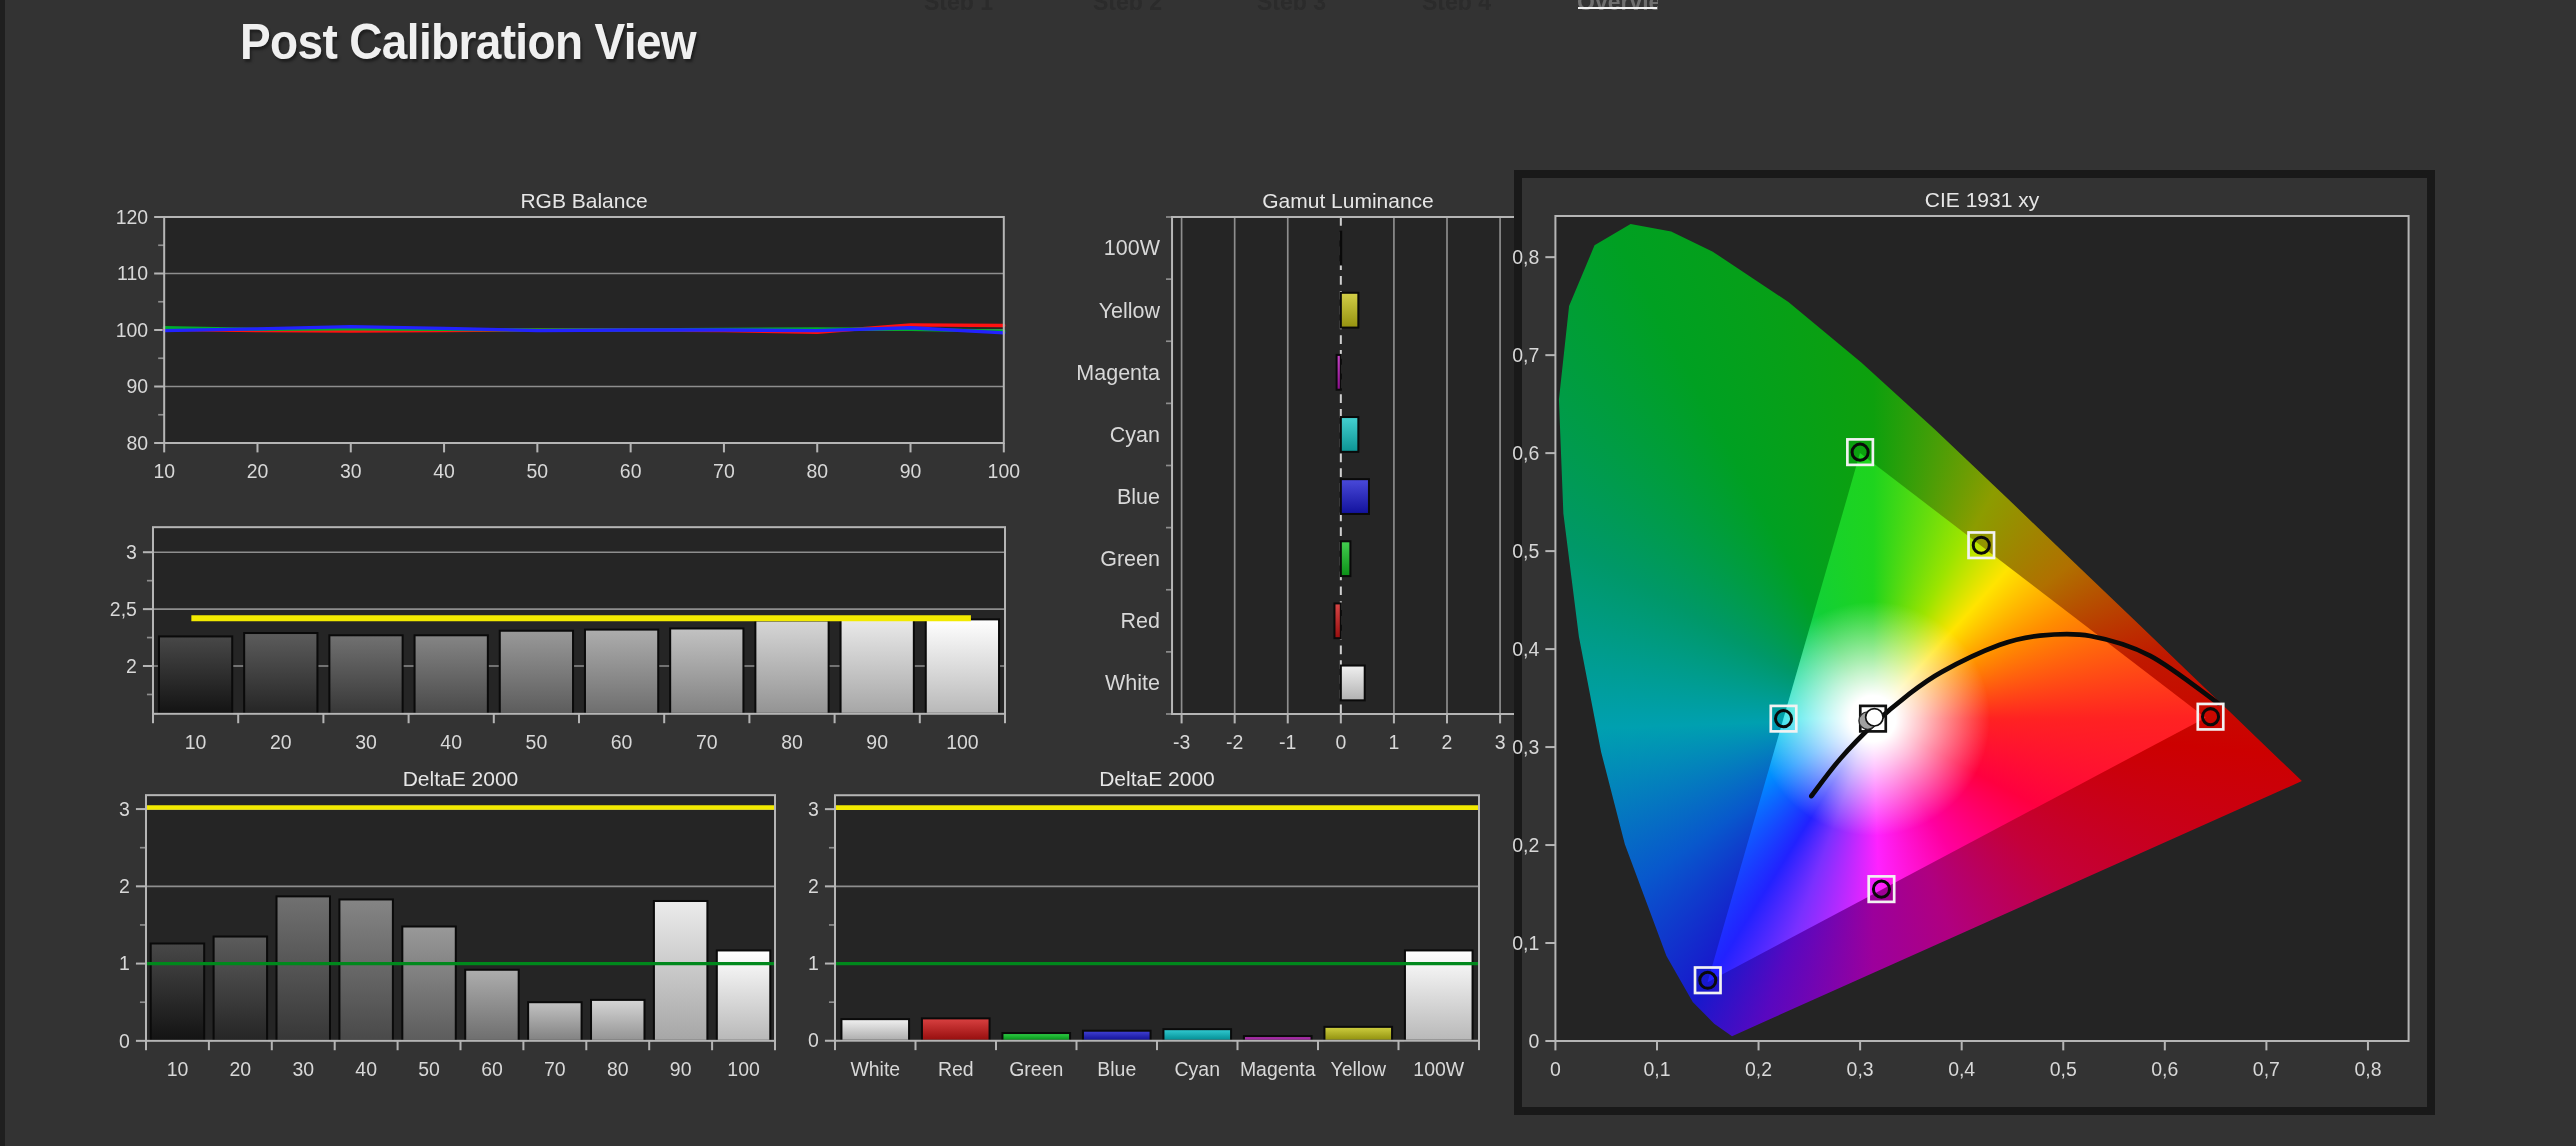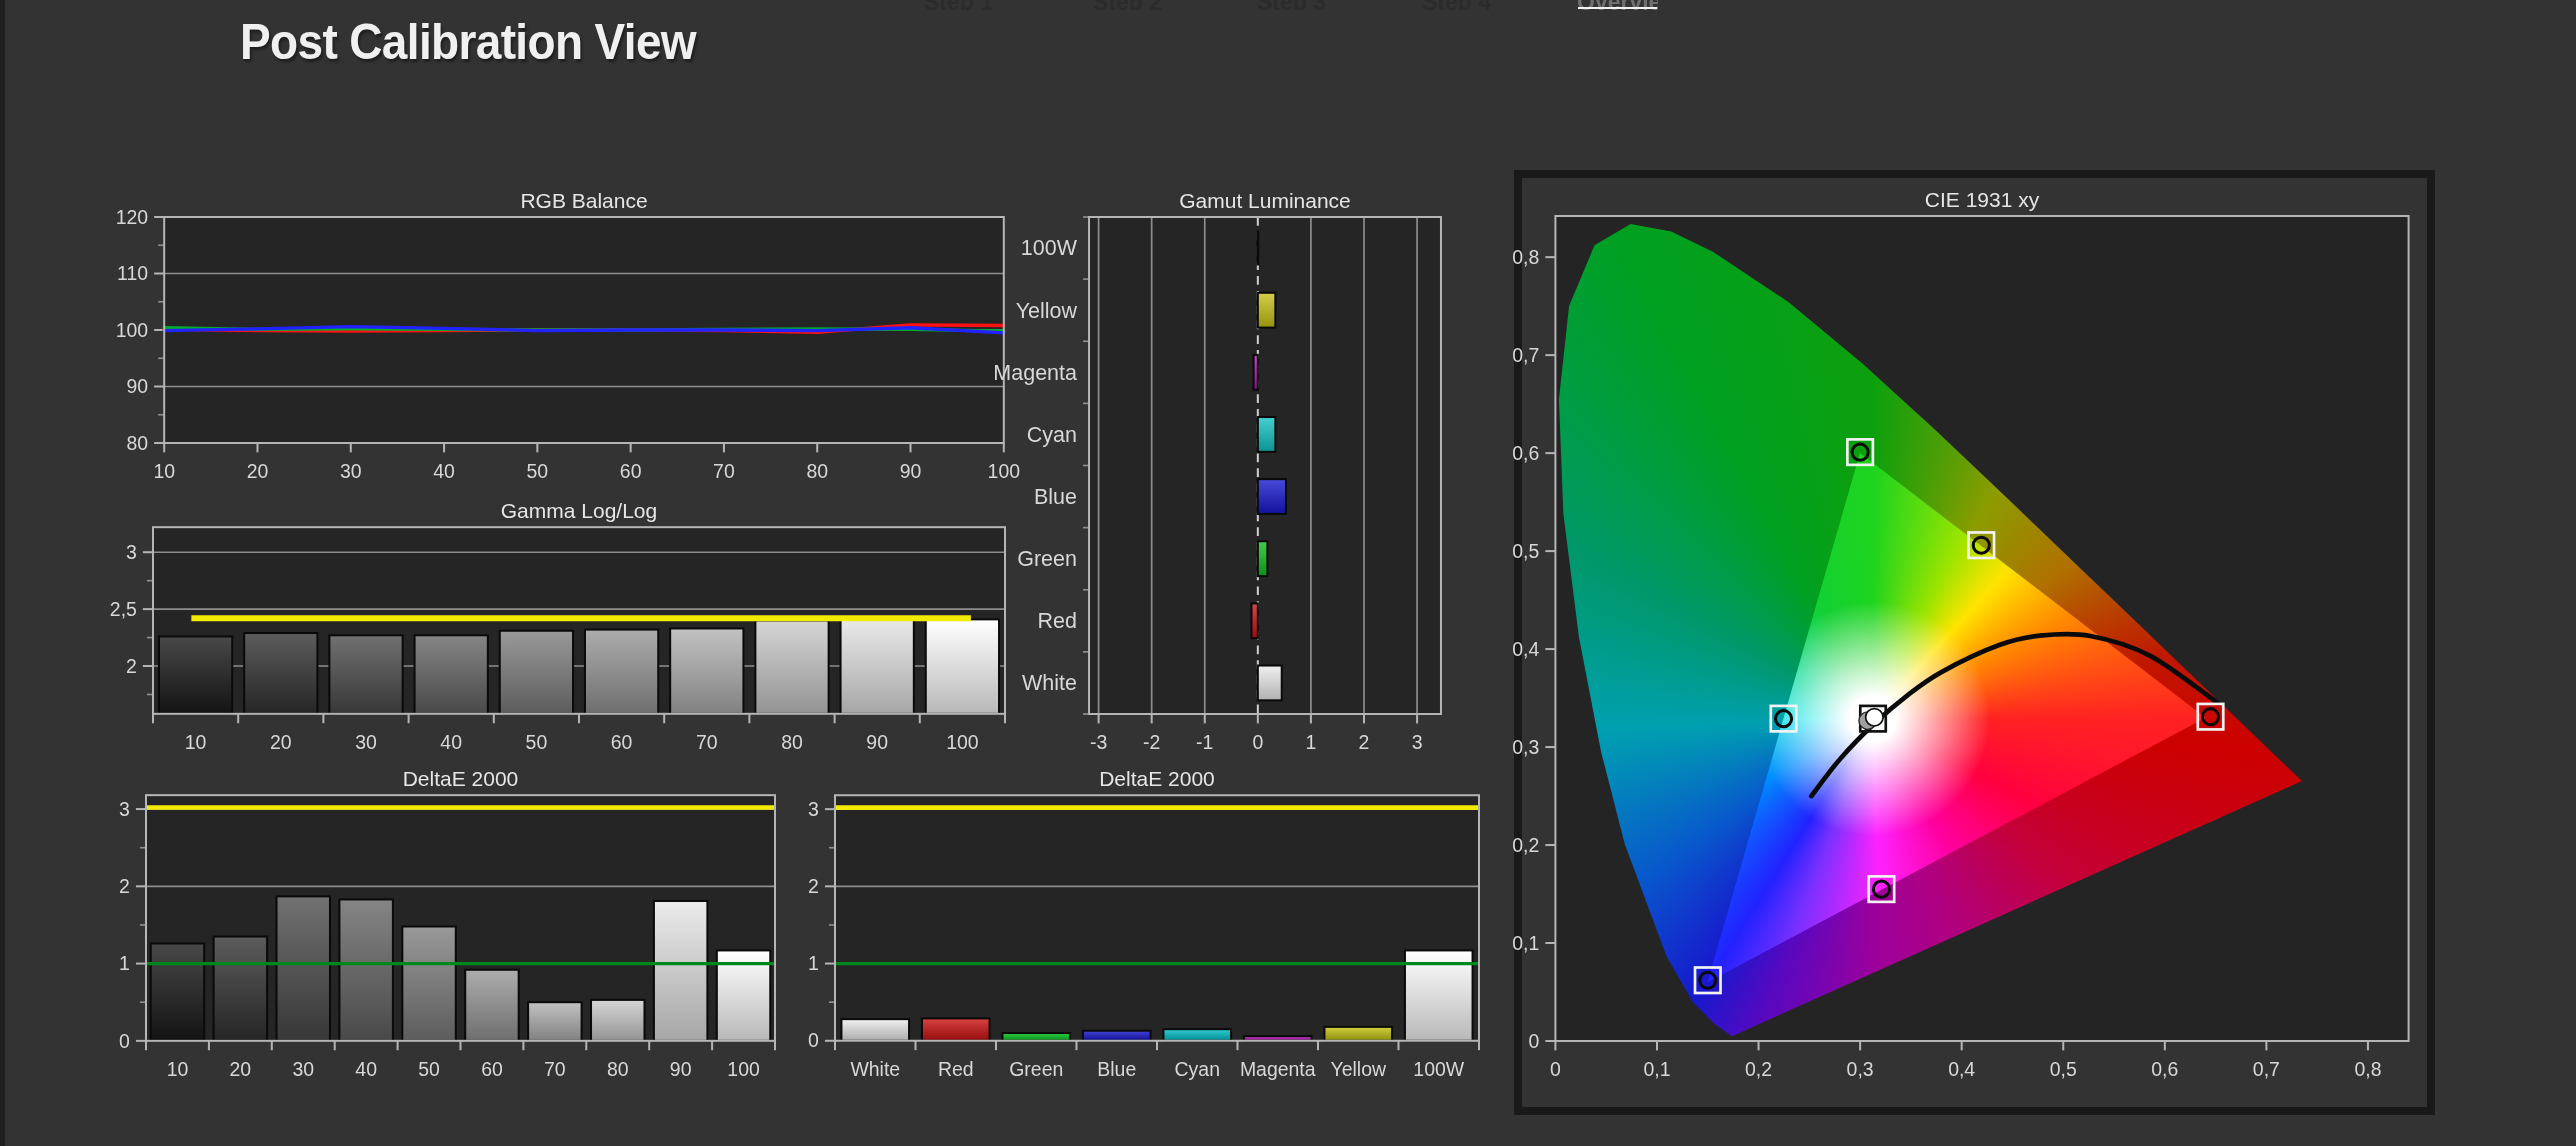--- a/index.html
+++ b/index.html
@@ -85,21 +85,20 @@
         <line x1="1252" y1="337" x2="1252" y2="351" stroke="#b5b5b5" stroke-width="3"></line>
         <text x="1252" y="389" text-anchor="middle" font-size="29">100</text>
         <polyline points="0,167.65750000000006 139.11111111111111,169.34249999999994 278.22222222222223,170.18500000000003 417.3333333333333,169.34249999999994 556.4444444444445,168.5 695.5555555555555,168.5 834.6666666666666,169.34249999999994 973.7777777777778,171.87000000000003 1112.888888888889,160.91749999999993 1252,161.76000000000002" fill="none" stroke="#ff1111" stroke-width="5" stroke-linejoin="round" stroke-linecap="round"></polyline>
         <polyline points="0,165.12999999999997 139.11111111111111,167.65750000000006 278.22222222222223,166.81499999999997 417.3333333333333,167.65750000000006 556.4444444444445,168.5 695.5555555555555,168.5 834.6666666666666,167.65750000000006 973.7777777777778,166.81499999999997 1112.888888888889,167.65750000000006 1252,170.18500000000003" fill="none" stroke="#00ad2d" stroke-width="5" stroke-linejoin="round" stroke-linecap="round"></polyline>
         <polyline points="0,169.34249999999994 139.11111111111111,166.81499999999997 278.22222222222223,163.44500000000002 417.3333333333333,165.97250000000003 556.4444444444445,169.34249999999994 695.5555555555555,168.5 834.6666666666666,168.5 973.7777777777778,169.34249999999994 1112.888888888889,165.12999999999997 1252,172.71249999999998" fill="none" stroke="#2222ff" stroke-width="5" stroke-linejoin="round" stroke-linecap="round"></polyline>
         <rect x="0" y="0" width="1252" height="337" fill="none" stroke="#b5b5b5" stroke-width="3"></rect>
       </svg>
   </div>
 
   <div class="chart" style="left: 153px; top: 527px; width: 852px; height: 187px;">
-    <div class="chart-title">Gamma Log/Log</div>
     <svg width="852" height="187" viewBox="0 0 1269 278">
         <rect x="0" y="0" width="1269" height="278" fill="#252525"></rect>
         <line x1="0" y1="206.8048780487805" x2="1269" y2="206.8048780487805" stroke="#8e8e8e" stroke-width="2.5"></line>
         <line x1="-15" y1="206.8048780487805" x2="0" y2="206.8048780487805" stroke="#b5b5b5" stroke-width="3"></line>
         <text x="-24" y="216.8048780487805" text-anchor="end" font-size="29">2</text>
         <line x1="0" y1="122.04878048780489" x2="1269" y2="122.04878048780489" stroke="#8e8e8e" stroke-width="2.5"></line>
         <line x1="-15" y1="122.04878048780489" x2="0" y2="122.04878048780489" stroke="#b5b5b5" stroke-width="3"></line>
         <text x="-24" y="132.0487804878049" text-anchor="end" font-size="29">2,5</text>
         <line x1="0" y1="37.2926829268293" x2="1269" y2="37.2926829268293" stroke="#8e8e8e" stroke-width="2.5"></line>
         <line x1="-15" y1="37.2926829268293" x2="0" y2="37.2926829268293" stroke="#b5b5b5" stroke-width="3"></line>
@@ -275,21 +274,21 @@
         <text x="609.0500000000001" y="418" text-anchor="middle" font-size="29">70</text>
         <text x="702.75" y="418" text-anchor="middle" font-size="29">80</text>
         <text x="796.45" y="418" text-anchor="middle" font-size="29">90</text>
         <text x="890.15" y="418" text-anchor="middle" font-size="29">100</text>
         <line x1="0" y1="18.415094339622637" x2="937" y2="18.415094339622637" stroke="#f2ea00" stroke-width="7"></line>
         <line x1="0" y1="250.90566037735852" x2="937" y2="250.90566037735852" stroke="#00881c" stroke-width="5"></line>
         <rect x="0" y="0" width="937" height="366" fill="none" stroke="#b5b5b5" stroke-width="3"></rect>
       </svg>
   </div>
 
-  <div class="chart" style="left: 1089px; top: 217px; width: 352px; height: 586px;">
+  <div class="chart" style="left: 1172px; top: 217px; width: 352px; height: 586px;">
     <div class="chart-title">Gamut Luminance</div>
     <svg width="352" height="497" viewBox="0 0 524 740">
         <rect x="0" y="0" width="524" height="740" fill="#252525"></rect>
         <line x1="14.226244343891413" y1="0" x2="14.226244343891413" y2="740" stroke="#8e8e8e" stroke-width="2.5"></line>
         <line x1="14.226244343891413" y1="740" x2="14.226244343891413" y2="754" stroke="#b5b5b5" stroke-width="3"></line>
         <text x="14.226244343891413" y="792" text-anchor="middle" font-size="29">-3</text>
         <line x1="93.26093514328808" y1="0" x2="93.26093514328808" y2="740" stroke="#8e8e8e" stroke-width="2.5"></line>
         <line x1="93.26093514328808" y1="740" x2="93.26093514328808" y2="754" stroke="#b5b5b5" stroke-width="3"></line>
         <text x="93.26093514328808" y="792" text-anchor="middle" font-size="29">-2</text>
         <line x1="172.29562594268478" y1="0" x2="172.29562594268478" y2="740" stroke="#8e8e8e" stroke-width="2.5"></line>

